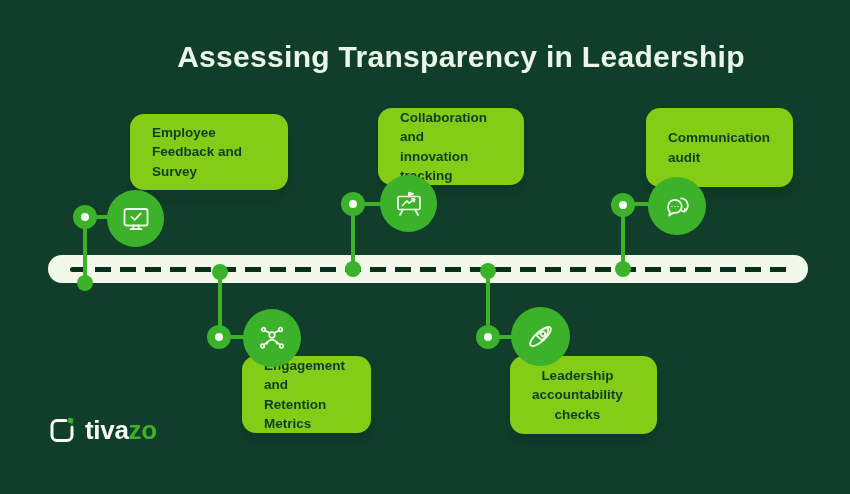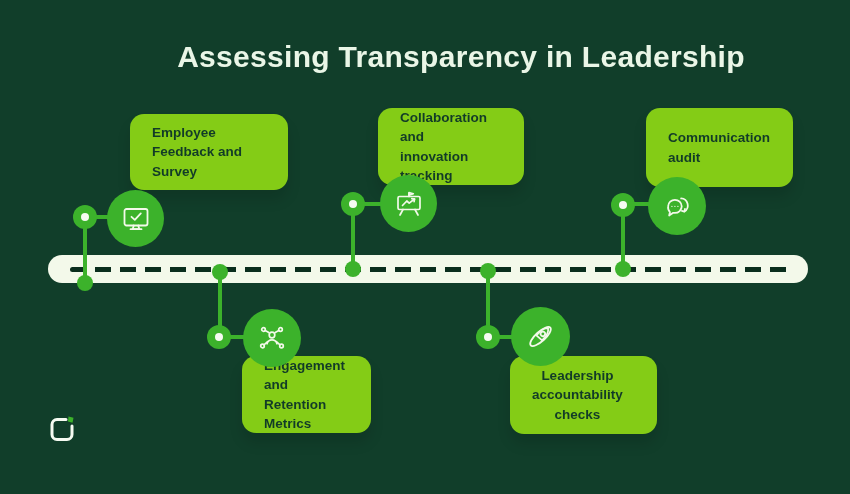--- a/index.html
+++ b/index.html
@@ -210,15 +210,16 @@
       <circle cx="13.5" cy="15.9" r="0.6" fill="#f3f9ea" stroke="none"></circle>
       <circle cx="16.4" cy="15.9" r="0.6" fill="#f3f9ea" stroke="none"></circle>
     </svg>
   </div>
 
   <div class="logo">
     <svg width="28" height="30" viewBox="0 0 28 30" fill="none">
       <path d="M18 4.5 H9 a5 5 0 0 0 -5 5 v10 a5 5 0 0 0 5 5 h10 a5 5 0 0 0 5 -5 V11" stroke="#f6fbf2" stroke-width="3" stroke-linecap="round"></path>
       <path d="M20.5 1.5 l5 1.2 -1 5 -4.5 -1.1 z" fill="#3cb22b"></path>
     </svg>
+    <div class="logo-text"><span>tiva</span><span class="zo">zo</span></div>
   </div>
 
 </div>
 
 </body></html>

